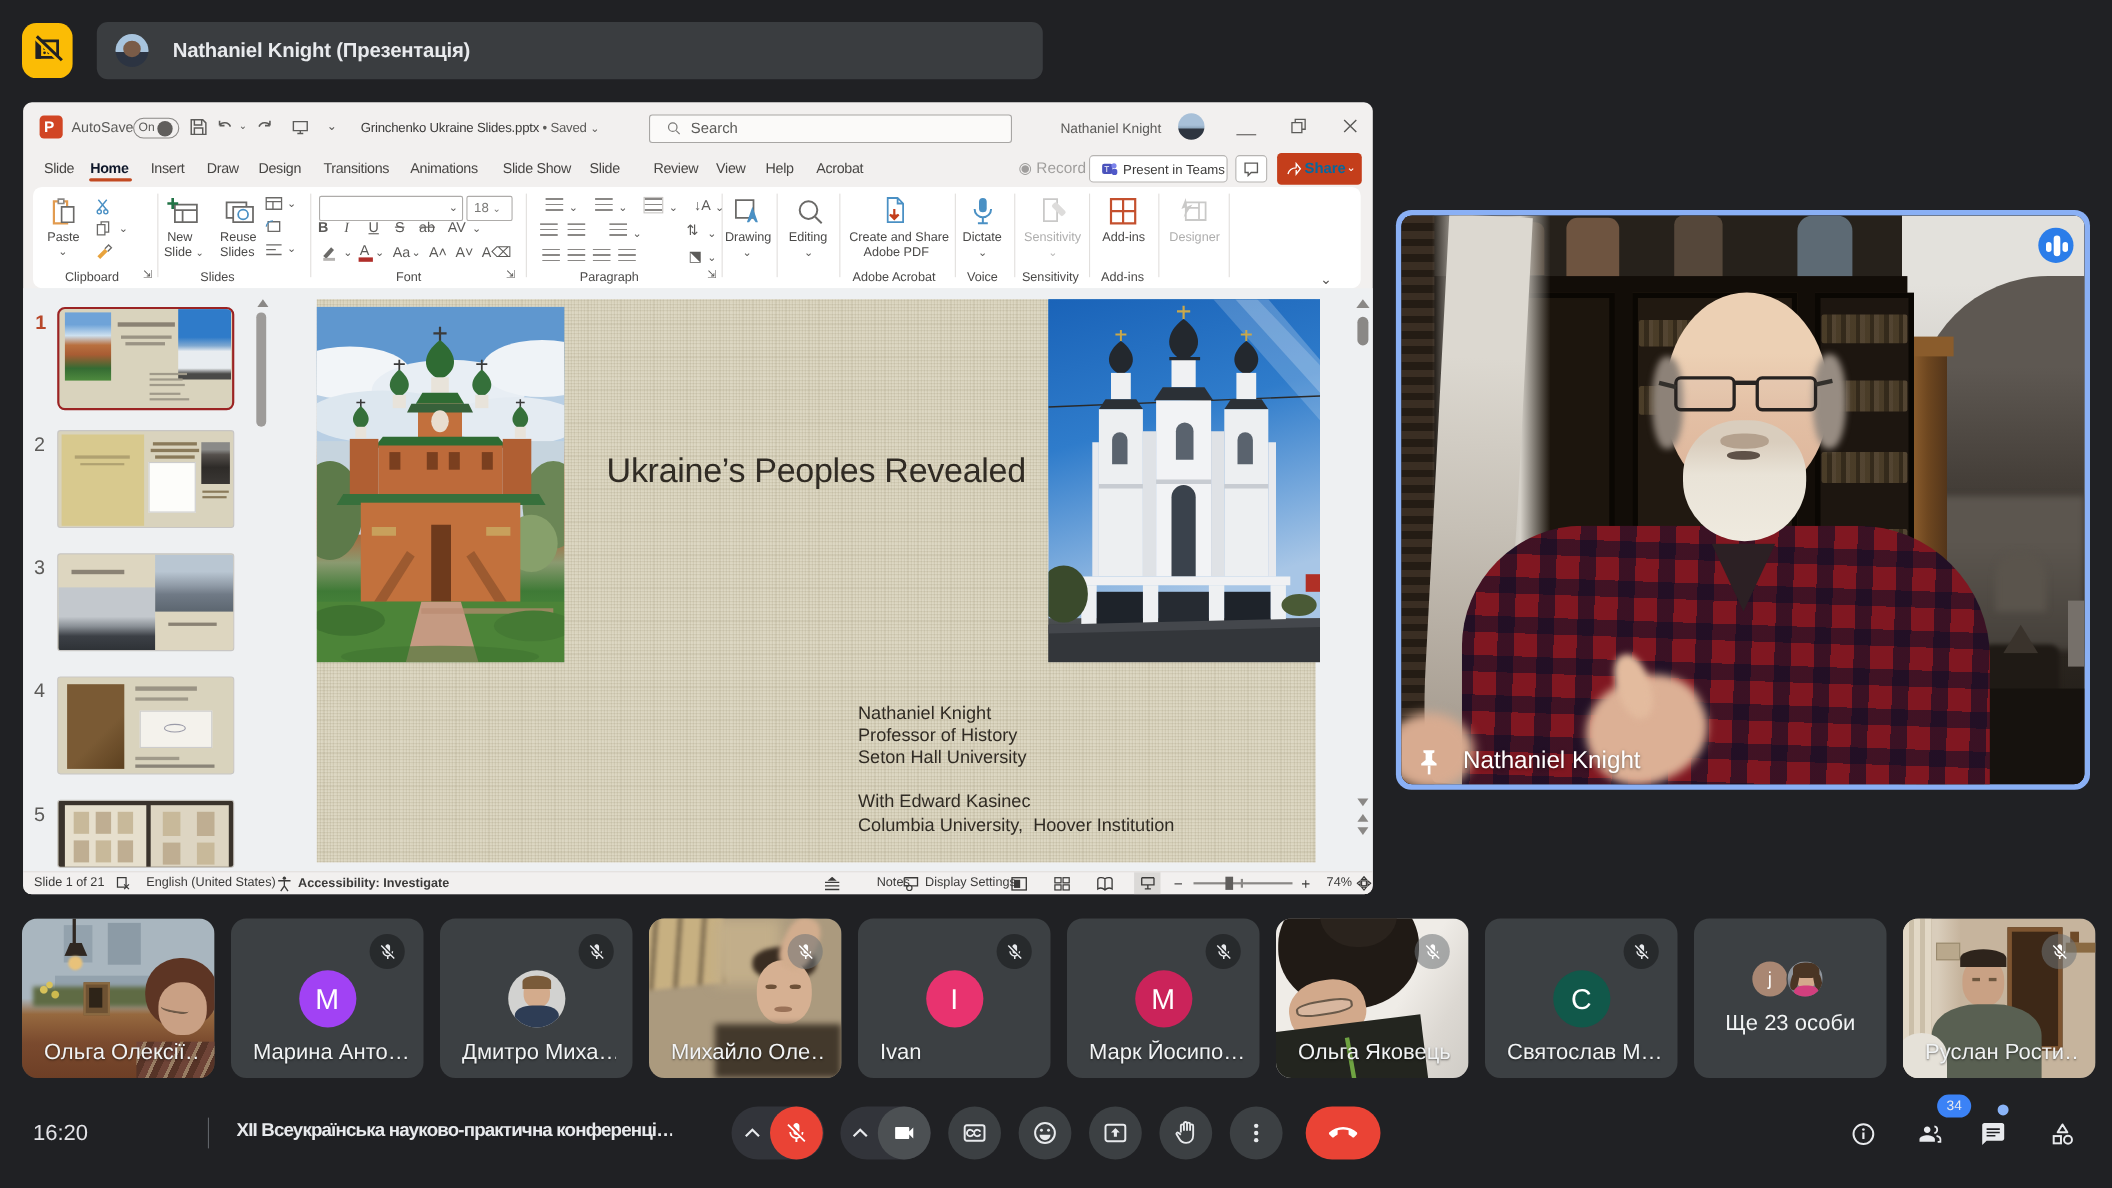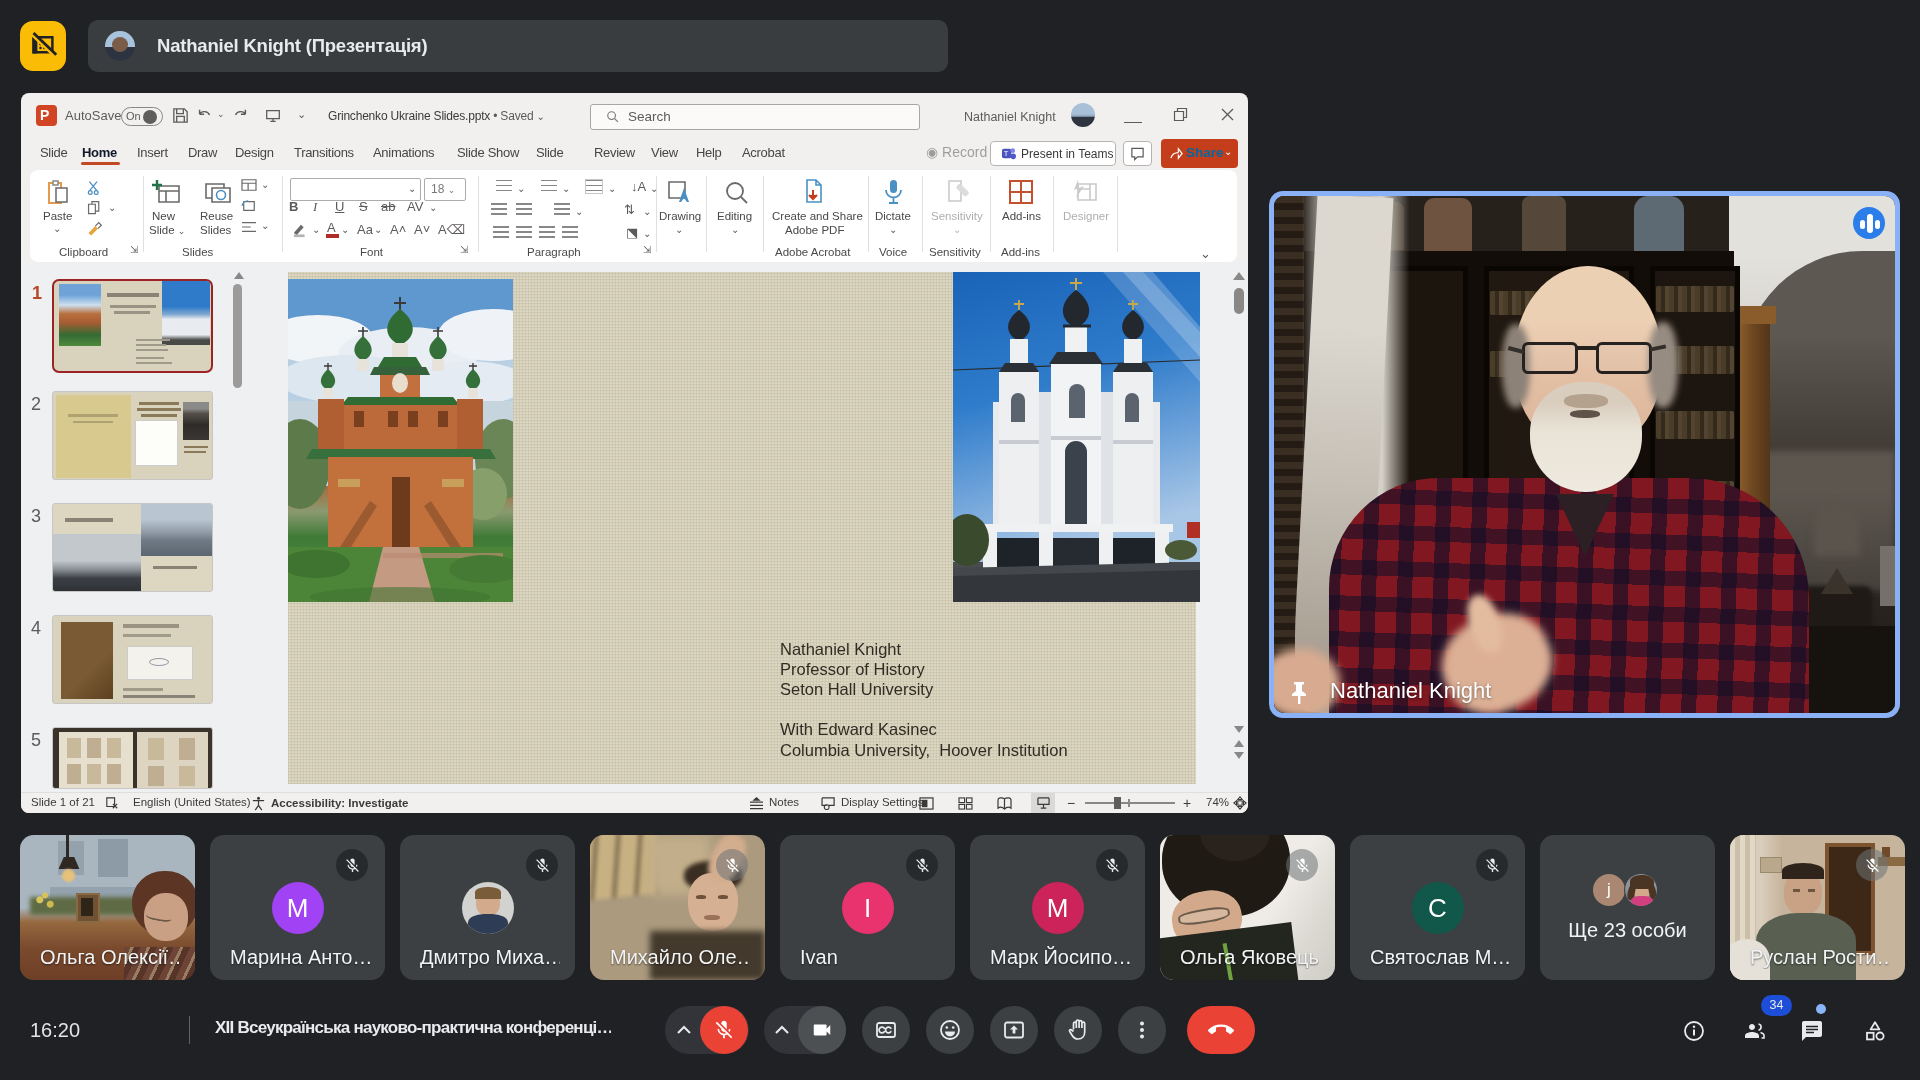--- a/index.html
+++ b/index.html
@@ -484,20 +484,21 @@
             <rect x="44" y="266" width="42" height="30" fill="#1e232a"></rect>
             <rect x="100" y="266" width="46" height="30" fill="#262b32"></rect>
             <rect x="160" y="266" width="42" height="30" fill="#1e232a"></rect>
             <ellipse cx="14" cy="268" rx="22" ry="26" fill="#3a4a2c"></ellipse>
             <ellipse cx="228" cy="278" rx="16" ry="10" fill="#4a5a36"></ellipse>
             <rect x="234" y="250" width="13" height="16" fill="#b03026"></rect>
             <rect y="296" width="247" height="34" fill="#33363a"></rect>
             <path d="M0 296 L247 290 v8 L0 304z" fill="#44474c"></path>
           </svg>
         </div>
+        <div class="abs" style="left:0;top:138px;width:908px;text-align:center;font-size:31px;letter-spacing:-0.3px;color:#302b24;">Ukraine’s Peoples Revealed</div>
         <div class="abs" style="left:492px;top:367px;font-size:16.5px;color:#302b24;line-height:20.2px;">Nathaniel Knight<br>Professor of History<br>Seton Hall University<br><br>With Edward Kasinec<br>Columbia University,&nbsp; Hoover Institution</div>
       </div>
 
       <div class="abs" style="left:1212px;top:10px;width:0;height:0;border-left:6px solid transparent;border-right:6px solid transparent;border-bottom:8px solid #8a8886;"></div>
       <div class="abs" style="left:1213px;top:26px;width:10px;height:26px;border-radius:5px;background:#8a8886;"></div>
       <div class="abs" style="left:1213px;top:464px;width:0;height:0;border-left:5px solid transparent;border-right:5px solid transparent;border-top:7px solid #8a8886;"></div>
       <div class="abs" style="left:1213px;top:478px;width:0;height:0;border-left:5px solid transparent;border-right:5px solid transparent;border-bottom:7px solid #8a8886;"></div>
       <div class="abs" style="left:1213px;top:490px;width:0;height:0;border-left:5px solid transparent;border-right:5px solid transparent;border-top:7px solid #8a8886;"></div>
     </div>
 
@@ -510,21 +511,21 @@
       <div class="abs" style="left:112px;top:3px;">English (United States)</div>
       <svg class="abs" style="left:230px;top:3px" width="15" height="15" viewBox="0 0 16 16">
         <circle cx="8" cy="2.5" r="1.6" fill="#3b3a39"></circle>
         <path fill="none" stroke="#3b3a39" stroke-width="1.3" d="M2 5 h12 M8 5 v5 M8 10 l-3.5 5 M8 10 l3.5 5"></path>
       </svg>
       <div class="abs" style="left:250px;top:4px;font-weight:bold;">Accessibility: Investigate</div>
       <svg class="abs" style="left:728px;top:4px" width="15" height="13" viewBox="0 0 16 14">
         <path fill="none" stroke="#3b3a39" stroke-width="1.3" d="M1 9h14 M1 12.5h14 M1 5.5h14"></path>
         <path fill="#3b3a39" d="M8 0 L12.5 4 h-9z"></path>
       </svg>
-      <div class="abs" style="left:748px;top:3px;">Notes</div>
+      <div class="abs" style="left:776px;top:3px;">Notes</div>
       <svg class="abs" style="left:800px;top:4px" width="16" height="13" viewBox="0 0 17 14">
         <path fill="none" stroke="#3b3a39" stroke-width="1.3" d="M1 1h13v8H8 M1 1v8h5"></path>
         <circle cx="6" cy="11" r="2.6" fill="none" stroke="#3b3a39" stroke-width="1.2"></circle>
       </svg>
       <div class="abs" style="left:820px;top:3px;">Display Settings</div>
       <svg class="abs" style="left:898px;top:4px" width="15" height="13" viewBox="0 0 16 14">
         <rect x="1" y="1" width="14" height="12" fill="none" stroke="#3b3a39" stroke-width="1.3"></rect>
         <rect x="3" y="3" width="6" height="8" fill="#3b3a39"></rect>
       </svg>
       <svg class="abs" style="left:937px;top:4px" width="15" height="13" viewBox="0 0 16 14">
@@ -818,21 +819,21 @@
 
   <div class="abs" style="left:1682px;top:1019px;"><svg width="24" height="24" viewBox="0 0 24 24">
       <circle cx="12" cy="12" r="9" fill="none" stroke="#e8eaed" stroke-width="1.8"></circle>
       <rect x="11" y="10.5" width="2" height="6" fill="#e8eaed"></rect>
       <circle cx="12" cy="7.8" r="1.2" fill="#e8eaed"></circle>
     </svg></div>
   <div class="abs" style="left:1743px;top:1019px;"><svg width="24" height="24" viewBox="0 0 24 24">
       <path fill="#e8eaed" d="M9 11c1.66 0 3-1.34 3-3S10.66 5 9 5 6 6.34 6 8s1.34 3 3 3zm0 2c-2.33 0-7 1.17-7 3.5V19h14v-2.5c0-2.33-4.67-3.5-7-3.5z"></path>
       <path fill="none" stroke="#e8eaed" stroke-width="1.6" d="M15.5 11.2 c1.5-.3 2.6-1.5 2.6-3.1 0-1.6-1.1-2.9-2.6-3.1 M17.5 13.6 c1.9.5 3.5 1.5 3.5 2.9 V19 h-2.5"></path>
     </svg></div>
-  <div class="abs" style="left:1761px;top:995px;width:31px;height:21px;border-radius:10.5px;background:#1d4ed8;color:#e8eaed;font-size:12.5px;text-align:center;line-height:21px;">34</div>
+  <div class="abs" style="left:1761px;top:995px;width:31px;height:21px;border-radius:10.5px;background:#3b82f6;color:#e8eaed;font-size:12.5px;text-align:center;line-height:21px;">34</div>
   <div class="abs" style="left:1800px;top:1019px;"><svg width="24" height="24" viewBox="0 0 24 24">
       <path fill="#e8eaed" d="M20 2H4c-1.1 0-2 .9-2 2v18l4-4h14c1.1 0 2-.9 2-2V4c0-1.1-.9-2-2-2z"></path>
       <path stroke="#202124" stroke-width="1.5" d="M6 7.5h12 M6 10.5h12 M6 13.5h8"></path>
     </svg></div>
   <div class="abs" style="left:1816px;top:1004px;width:10px;height:10px;border-radius:50%;background:#8ab4f8;"></div>
   <div class="abs" style="left:1863px;top:1019px;"><svg width="24" height="24" viewBox="0 0 24 24">
       <path fill="none" stroke="#e8eaed" stroke-width="1.8" stroke-linejoin="round" d="M12 3.2 16.4 10.4 H7.6z"></path>
       <rect x="4" y="13.8" width="6.6" height="6.6" fill="none" stroke="#e8eaed" stroke-width="1.8"></rect>
       <circle cx="17" cy="17.1" r="3.6" fill="none" stroke="#e8eaed" stroke-width="1.8"></circle>
     </svg></div>

